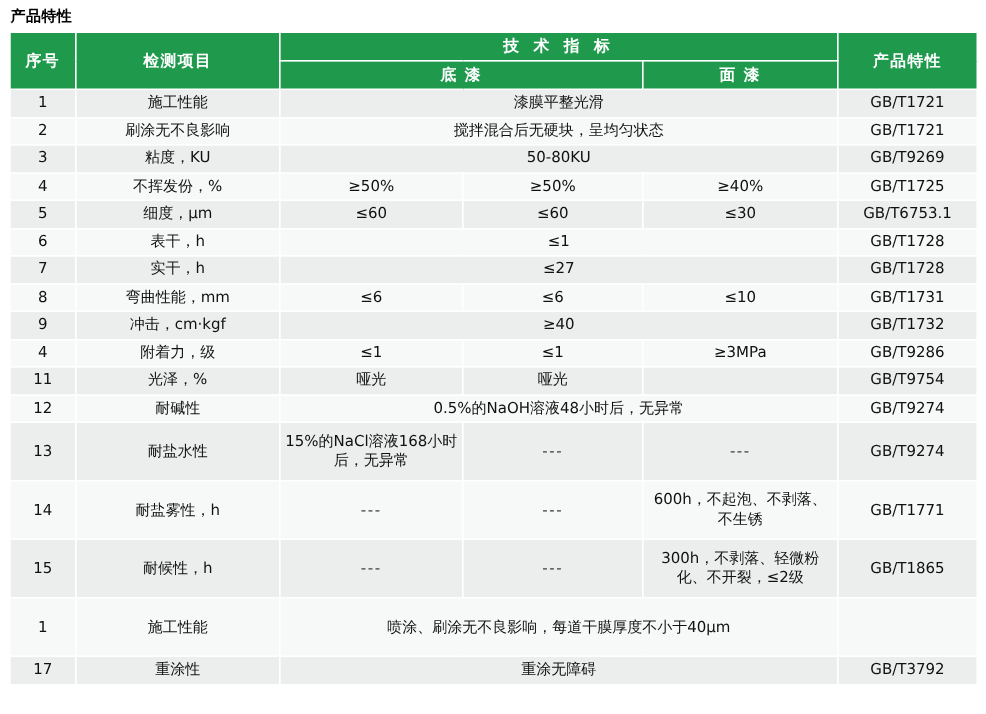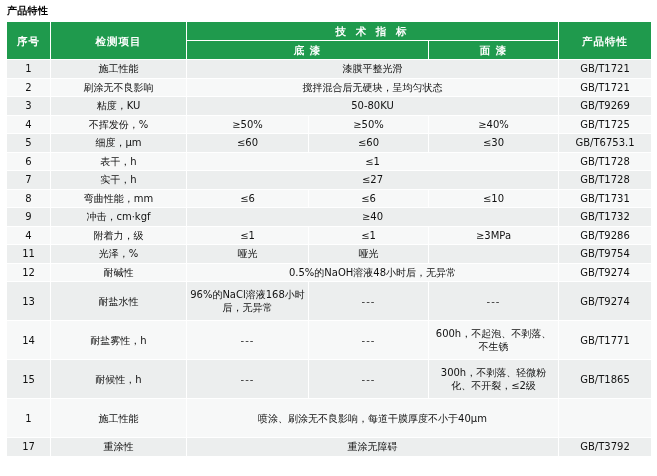--- a/index.html
+++ b/index.html
@@ -200,21 +200,21 @@
       <tr class="alt">
         <td class="col-idx">12</td>
         <td class="col-name">耐碱性</td>
         <td colspan="3">0.5%的NaOH溶液48小时后，无异常</td>
         <td>GB/T9274</td>
       </tr>
 
       <tr>
         <td class="col-idx tall">13</td>
         <td class="col-name tall">耐盐水性</td>
-        <td class="tall">96%的NaCl溶液168小时后，无异常</td>
+        <td class="tall">15%的NaCl溶液168小时后，无异常</td>
         <td class="tall dash">---</td>
         <td class="tall dash">---</td>
         <td class="tall">GB/T9274</td>
       </tr>
 
       <tr class="alt">
         <td class="col-idx tall">14</td>
         <td class="col-name tall">耐盐雾性，h</td>
         <td class="tall dash">---</td>
         <td class="tall dash">---</td>

